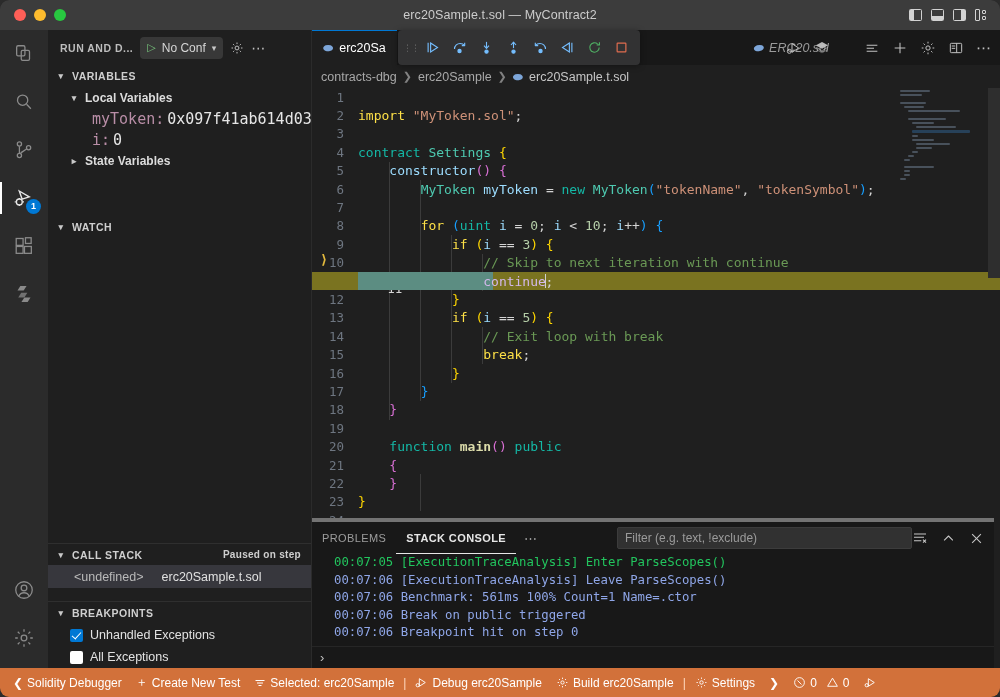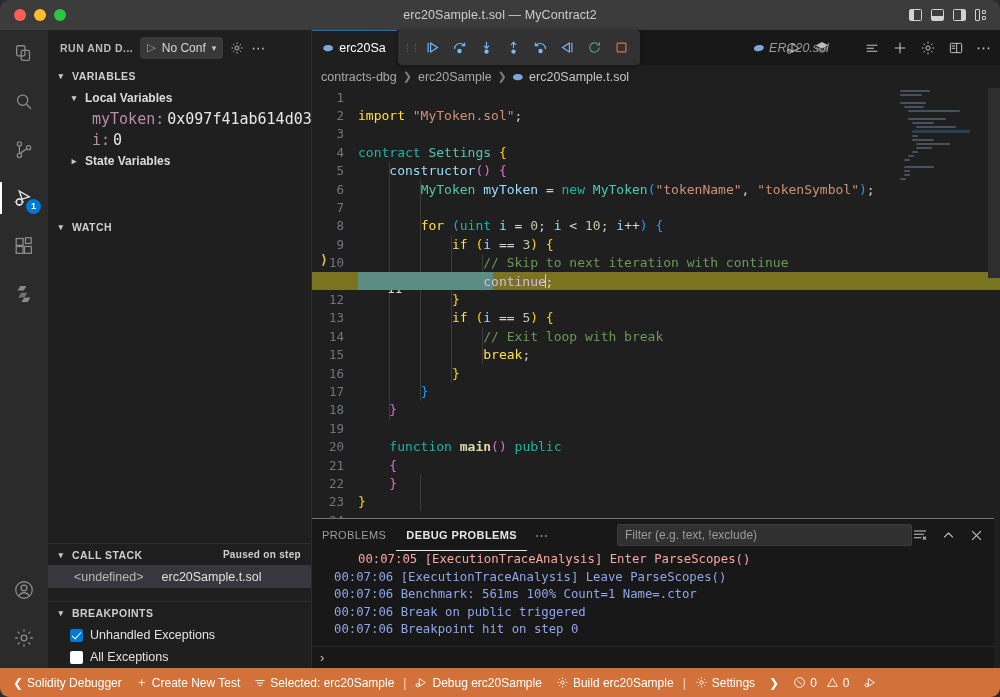--- a/index.html
+++ b/index.html
@@ -207,21 +207,21 @@
   #minimap {
     position:absolute; right:14px; top:0; width:86px; height:90px; opacity:.55;
   }
   .mm { position:absolute; height:2px; background:#6b7a8c; border-radius:1px; }
   .mm.cur { background:#2f5d8a; height:3px; }
   #mm-scroll { position:absolute; right:0; top:0; width:12px; height:190px; background:#2e2e2e; }
 
   
   #panel {
     position:absolute; left:0; right:6px; bottom:0; height:150px;
-    background:#181818; border-top:1px solid #737373;
+    background:#181818; border-top:4px solid #737373;
   }
   #panel-head { height:32px; display:flex; align-items:center; position:relative; }
   .ptab {
     height:32px; display:flex; align-items:center; padding:0 10px;
     font-size:11px; letter-spacing:.4px; color:#9d9d9d; font-weight:400;
   }
   .ptab.active { color:#e7e7e7; border-bottom:1px solid #e7e7e7; font-weight:700; }
   #panel-dots { color:#bdbdbd; padding:0 8px; font-size:13px; }
   #filter-box {
     position:absolute; left:305px; top:5px; width:295px; height:22px;
@@ -234,21 +234,21 @@
     display:flex; align-items:center; gap:13px; color:#c6c6c6;
   }
   #console-body {
     position:absolute; left:0; right:0; top:32px; bottom:22px;
     overflow:hidden; padding-left:22px;
   }
   .log {
     font-family:"DejaVu Sans Mono", monospace; font-size:12.3px;
     color:#8fa6e8; line-height:17.5px; white-space:pre;
   }
-  .log.faded { color:#fca5a5;margin-left:24px; }
+  .log.faded { color:#22c55e; }
   #console-input {
     position:absolute; left:0; right:0; bottom:0; height:22px;
     display:flex; align-items:center; padding-left:8px;
     border-top:1px solid #262626; color:#c0c0c0; font-size:13px;
   }
 
   
   #statusbar {
     position:absolute; left:0; right:0; bottom:0; height:29px;
     background:#d2713a;
@@ -626,21 +626,21 @@
         <div class="mm" style="left:0;  top:90px; width:6px;"></div>
       </div>
     </div>
 
     <div id="panel">
       <div id="panel-head">
         <div class="ptab">
             <span>PROBLEMS</span>
           </div>
         <div class="ptab active">
-            <span>DEBUG PROBLEMS</span>
+            <span>STACK CONSOLE</span>
           </div>
         <div id="panel-dots">⋯</div>
         <div id="filter-box">
           <span>Filter (e.g. text, !exclude)</span>
         </div>
         <div id="panel-actions">
           <span>
             <svg width="16" height="16" viewBox="0 0 24 24" stroke="currentColor" stroke-width="1.6" fill="none">
               <line x1="3" y1="6" x2="21" y2="6"></line>
                 <line x1="3" y1="11" x2="18" y2="11"></line>

